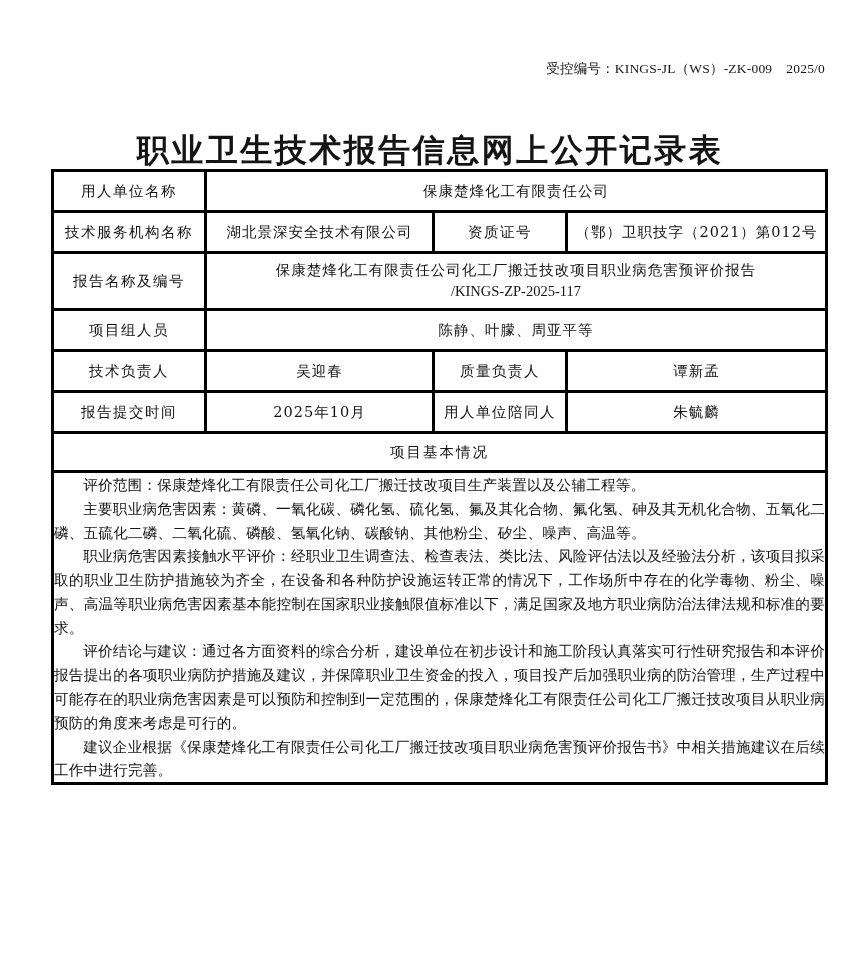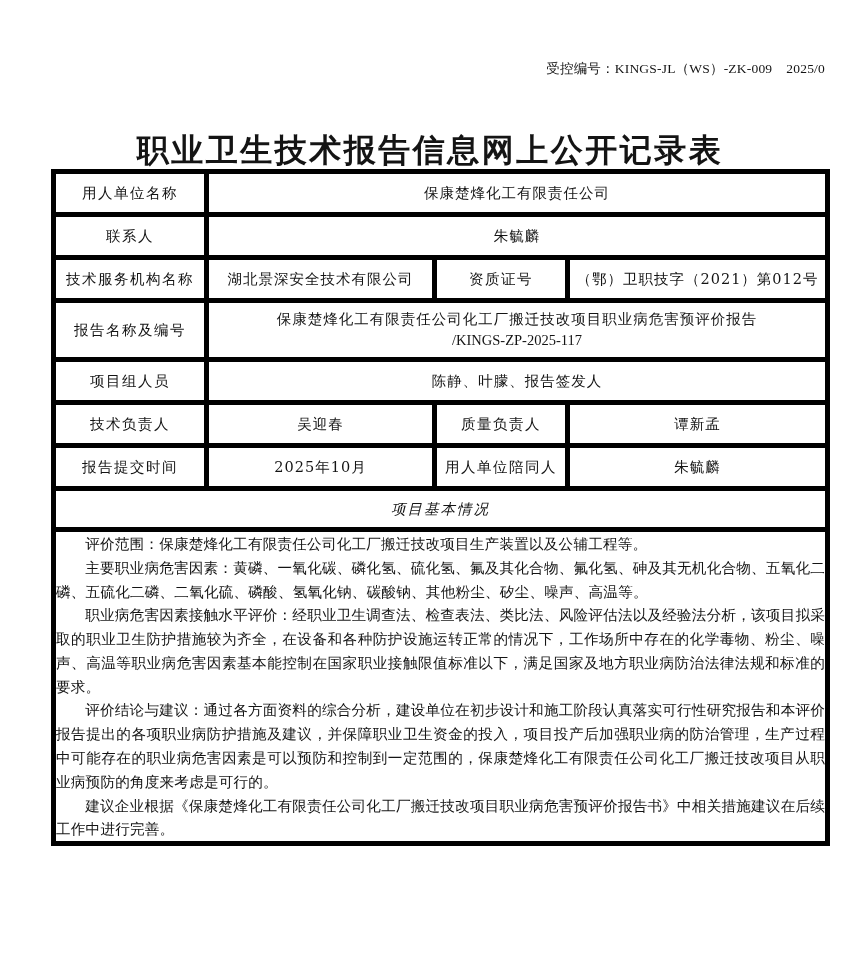--- a/index.html
+++ b/index.html
@@ -52,21 +52,21 @@
   
   .main-table {
     position: absolute;
     left: 51px;
     top: 169px;
     width: 774px;
     border-collapse: collapse;
     table-layout: fixed;
   }
   .main-table td {
-    border: 5px solid #000000;
+    border: 3px solid #000000;
     font-family: "DejaVu Serif", "Liberation Serif", serif;
     font-size: 14.5px;
     text-align: center;
     vertical-align: middle;
     padding: 0;
     height: 38px;
     letter-spacing: 1px;
   }
   .main-table td.label {
     letter-spacing: 1.5px;
@@ -75,21 +75,20 @@
     height: 46px;
   }
   .main-table td.two-line {
     line-height: 1.45;
     padding: 4px 6px;
     margin-left: 8px;
   }
   .main-table td.sec-head {
     height: 36px;
     letter-spacing: 2px;
-    font-style: italic;
   }
   .cert-val { font-size: 14px; letter-spacing: 0.5px; }
   .num { font-family: "Liberation Serif", serif; letter-spacing: 0px; }
 
   
   .body-cell {
     border: 1px solid #808080;
     border-top: none;
     padding: 6px 8px 10px 8px;
     text-align: justify;
@@ -123,39 +122,35 @@
       <col style="width:228px">
       <col style="width:133px">
       <col style="width:260px">
     </colgroup>
     <tbody>
       <tr>
         <td class="label">用人单位名称</td>
         <td colspan="3">保康楚烽化工有限责任公司</td>
       </tr>
       <tr>
-        <td class="label">联系人</td>
-        <td colspan="3">朱毓麟</td>
-      </tr>
-      <tr>
         <td class="label">技术服务机构名称</td>
         <td>湖北景深安全技术有限公司</td>
         <td class="label">资质证号</td>
         <td class="cert-val">（鄂）卫职技字（2021）第012号</td>
       </tr>
       <tr>
         <td class="label">报告名称及编号</td>
         <td colspan="3" class="tall two-line">
           <div>保康楚烽化工有限责任公司化工厂搬迁技改项目职业病危害预评价报告</div>
           <div class="num">/KINGS-ZP-2025-117</div>
         </td>
       </tr>
       <tr>
         <td class="label">项目组人员</td>
-        <td colspan="3">陈静、叶朦、报告签发人</td>
+        <td colspan="3">陈静、叶朦、周亚平等</td>
       </tr>
       <tr>
         <td class="label">技术负责人</td>
         <td>吴迎春</td>
         <td class="label">质量负责人</td>
         <td>谭新孟</td>
       </tr>
       <tr>
         <td class="label">报告提交时间</td>
         <td class="num">2025年10月</td>

